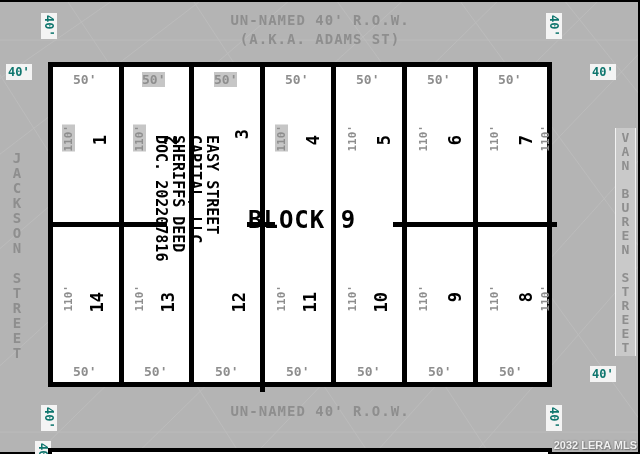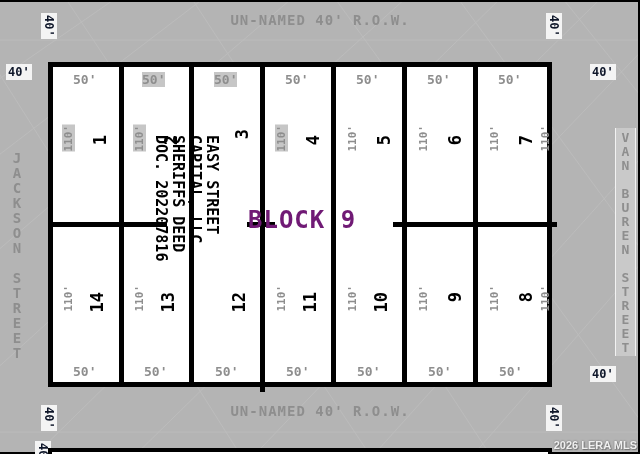--- a/index.html
+++ b/index.html
@@ -41,21 +41,21 @@
   #street-right{
     right:4px; top:128px; font-size:13px;
     writing-mode:vertical-rl; text-orientation:upright; letter-spacing:-1px;
     line-height:17px;
     background:#c9c9c9; padding:2px 1px;
     border-left:1px solid #f2f2f2;border-right:1px solid #f2f2f2;
   }
 
   
   .dim-chip{
-    position:absolute;background:#f4f4f4;color:#0f172a;font-weight:bold;
+    position:absolute;background:#f4f4f4;color:#0f766e;font-weight:bold;
     font-size:12px;line-height:12px;padding:2px 2px;user-select:none;
   }
   .dim-chip.vert{writing-mode:vertical-rl;text-orientation:mixed;}
 
   #chip-tl{left:41px;top:13px;}
   #chip-tr{left:546px;top:13px;}
   #chip-bl{left:41px;top:405px;}
   #chip-br{left:546px;top:405px;}
   #chip-left-40{left:6px;top:64px;}
   #chip-right-40{left:590px;top:64px;}
@@ -97,21 +97,21 @@
     position:absolute;left:152px;top:135px;z-index:5;
     color:#000;font-weight:bold;font-size:15px;line-height:17px;
     writing-mode:vertical-rl;text-orientation:mixed;
     letter-spacing:0px;white-space:pre;
     user-select:none;
   }
 
   
   #block-label{
     position:absolute;left:248px;top:206px;z-index:6;
-    color:#701a75;font-weight:bold;font-size:24px;letter-spacing:1px;
+    color:#000000;font-weight:bold;font-size:24px;letter-spacing:1px;
     white-space:nowrap;user-select:none;
   }
 
   
   #lower-strip{
     position:absolute;left:48px;top:448px;width:504px;height:6px;
     border:4px solid #000;border-bottom:none;background:#fff;box-sizing:border-box;
     z-index:2;
   }
   .lower-dim{position:absolute;color:#8e8e8e;font-weight:bold;font-size:13px;top:447px;}
@@ -153,20 +153,21 @@
   </svg>
 </div>
 
 <div id="map-root">
 
   <div class="img-edge top"></div>
   <div class="img-edge bot"></div>
   <div class="img-edge-v right"></div>
 
   <div class="street-label" id="street-top-line1">UN-NAMED 40' R.O.W.</div>
+  <div class="street-label" id="street-top-line2">(A.K.A. ADAMS ST)</div>
   <div class="street-label" id="street-bottom-line1">UN-NAMED 40' R.O.W.</div>
   <div class="street-label" id="street-left">JACKSON STREET</div>
   <div class="street-label" id="street-right">VAN BUREN STREET</div>
 
   <div class="dim-chip vert" id="chip-tl">40'</div>
   <div class="dim-chip vert" id="chip-tr">40'</div>
   <div class="dim-chip vert" id="chip-bl">40'</div>
   <div class="dim-chip vert" id="chip-br">40'</div>
   <div class="dim-chip" id="chip-left-40">40'</div>
   <div class="dim-chip" id="chip-right-40">40'</div>
@@ -244,15 +245,15 @@
 
   <div id="lower-strip"></div>
   <div class="lower-dim" style="left:68px;">50'</div>
   <div class="lower-dim" style="left:139px;">50'</div>
   <div class="lower-dim" style="left:210px;">50'</div>
   <div class="lower-dim" style="left:281px;">50'</div>
   <div class="lower-dim" style="left:352px;">50'</div>
   <div class="lower-dim" style="left:423px;">50'</div>
   <div class="lower-dim" style="left:494px;">50'</div>
 
-  <div id="watermark">2026 LERA MLS</div>
+  <div id="watermark">2032 LERA MLS</div>
 
 </div>
 
 </body></html>

